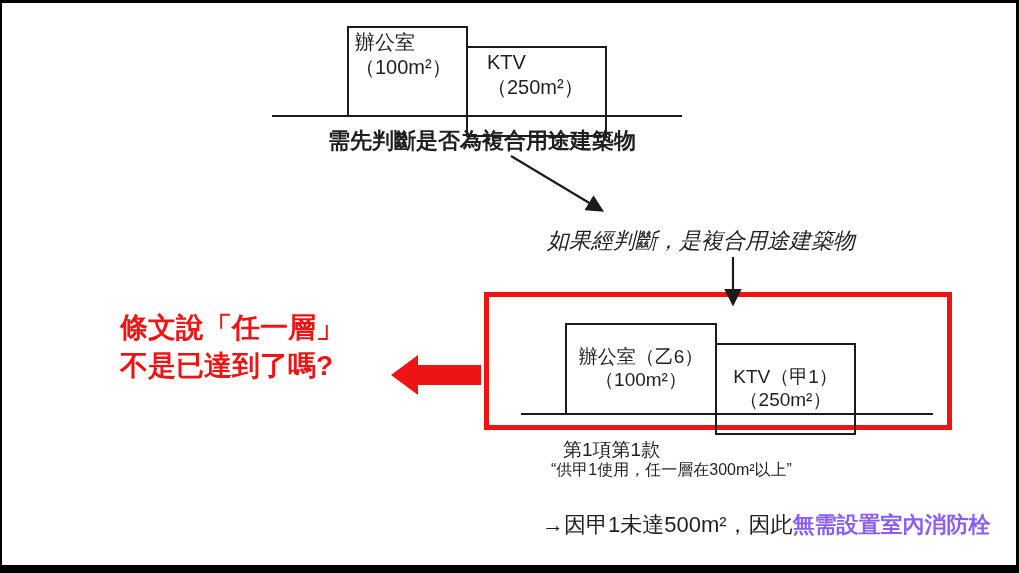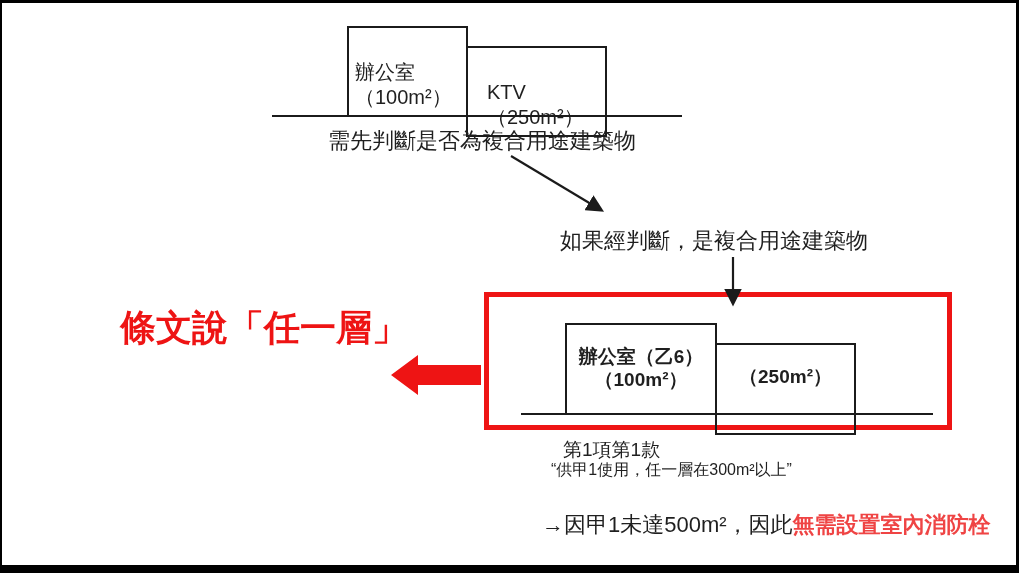--- a/index.html
+++ b/index.html
@@ -21,59 +21,59 @@
     pointer-events:none;
   }
   .abs{position:absolute;}
   
   .unit-row{display:flex;}
   .unit-box{
     border:2px solid #1b1b1b;
     box-sizing:border-box;
     background:transparent;
     font-size:20px;line-height:25px;
-    padding-top:32px;
+    padding-top:2px;
   }
   .unit-box + .unit-box{margin-left:-2px;margin-top:20px;}
   .top-row{left:347px;top:26px;}
   .top-row .unit-box{height:91px;}
   .top-row .unit-box:nth-child(1){width:121px;padding-left:6px;}
   .top-row .unit-box:nth-child(2){width:141px;padding-left:19px;}
   .ground-line{height:2px;background:#1b1b1b;}
   .top-ground{left:272px;top:115px;width:410px;}
-  .top-caption{left:328px;top:126px;font-size:22px;}
+  .top-caption{left:328px;top:126px;font-size:22px;font-weight:bold;}
   
-  .judgment{left:560px;top:226px;font-size:22px;}
+  .judgment{left:547px;top:226px;font-size:22px;font-style:italic;}
   
   .red-box{
     left:484px;top:292px;width:468px;height:138px;
     border:5px solid #ee1414;
     box-sizing:border-box;
   }
   .red-box .unit-row{position:absolute;left:76px;top:26px;}
   .red-box .unit-box{
     height:92px;font-size:19px;line-height:23px;
-    padding-top:20px;text-align:center;font-weight:bold;
+    padding-top:20px;text-align:center;
   }
   .red-box .unit-box:nth-child(1){width:152px;}
   .red-box .unit-box:nth-child(2){width:141px;}
   .red-ground{position:absolute;left:32px;top:116px;width:412px;}
   
   .callout{
     left:120px;top:309px;
-    font-size:36px;font-weight:bold;line-height:38px;
+    font-size:28px;font-weight:bold;line-height:38px;
     color:#ee1414;white-space:nowrap;
   }
   
   .clause{left:547px;top:437px;font-size:19px;margin-left:16px;}
   .quote{left:551px;top:460px;font-size:16px;}
   
   .conclusion{left:542px;top:510px;font-size:22px;white-space:nowrap;}
   .conclusion .arrow-char{font-weight:bold;}
-  .conclusion .result{font-weight:bold;color:#ef4444;}
+  .conclusion .result{font-weight:bold;color:#8b5cf6;}
   
   .arrow-layer{position:absolute;left:0;top:0;pointer-events:none;}
 </style>
 </head>
 <body>
 
 <div class="slide">
 
   <div class="abs unit-row top-row">
     <div class="unit-box">
@@ -90,28 +90,30 @@
 
   <div class="abs judgment">如果經判斷，是複合用途建築物</div>
 
   <div class="abs red-box">
     <div class="unit-row">
       <div class="unit-box">
         <div>辦公室（乙6）</div>
         <div>（100m²）</div>
       </div>
       <div class="unit-box">
+        <div>KTV（甲1）</div>
         <div>（250m²）</div>
       </div>
     </div>
     <div class="ground-line red-ground"></div>
   </div>
 
   <div class="abs callout">
     <div>條文說「任一層」</div>
+    <div>不是已達到了嗎?</div>
   </div>
 
   <div class="abs clause">第1項第1款</div>
   <div class="abs quote">“供甲1使用，任一層在300m²以上”</div>
 
   <div class="abs conclusion">
     <span class="arrow-char">→</span><span>因甲1未達500m²，因此</span><span class="result">無需設置室內消防栓</span>
   </div>
 
   <svg class="arrow-layer" width="1019" height="573" viewBox="0 0 1019 573">

